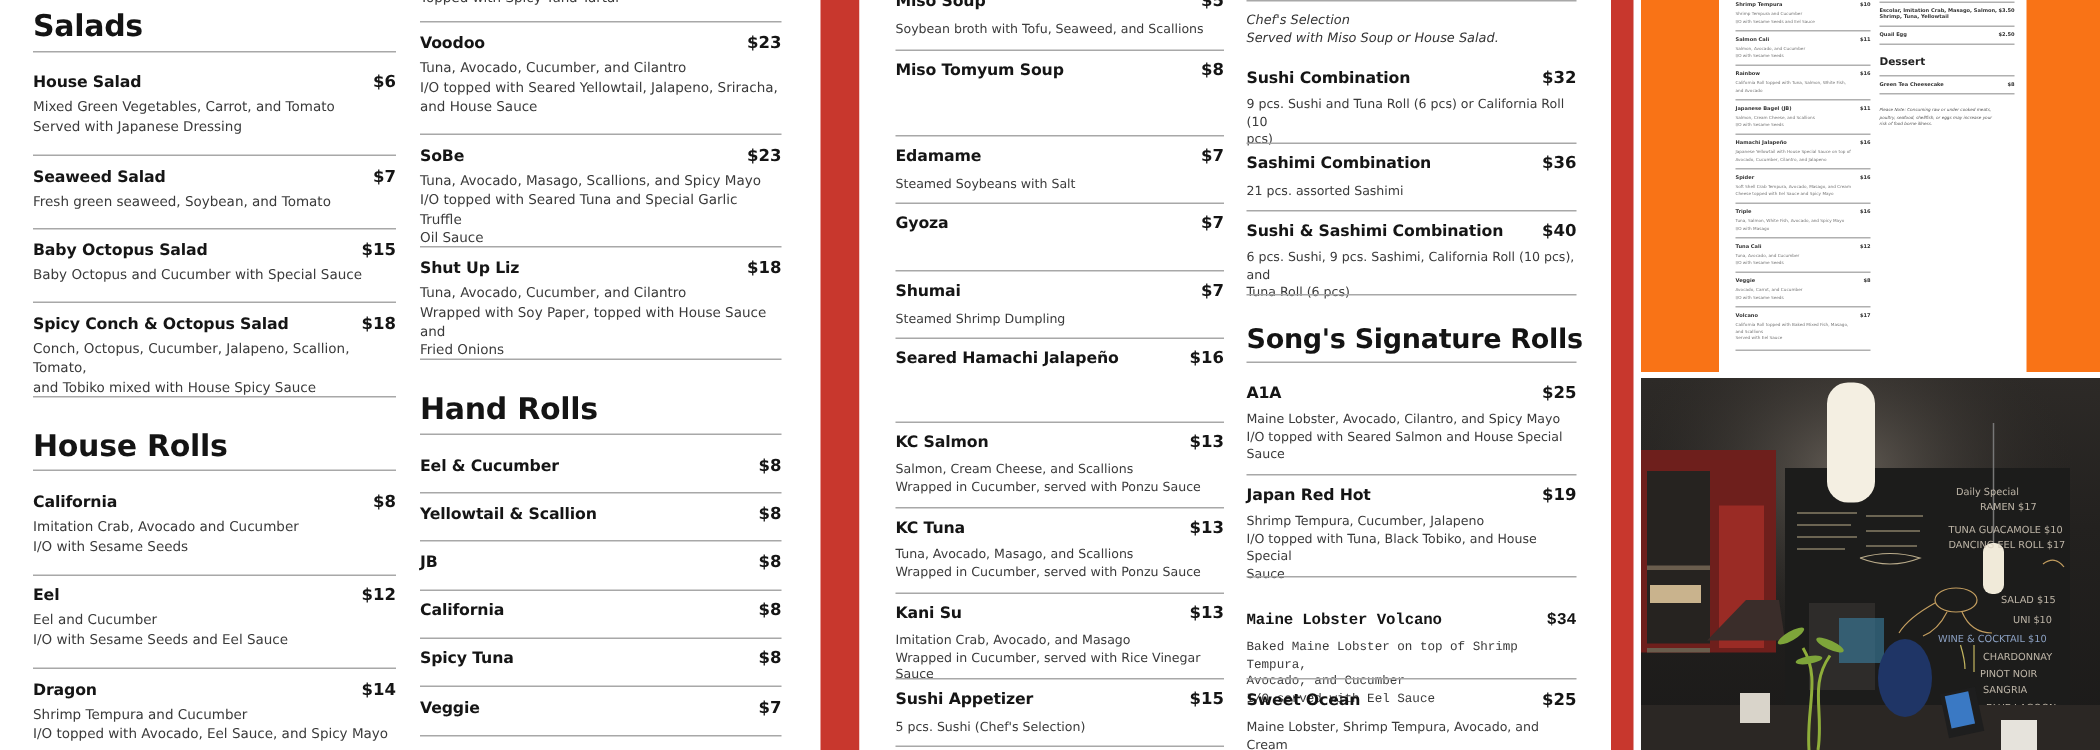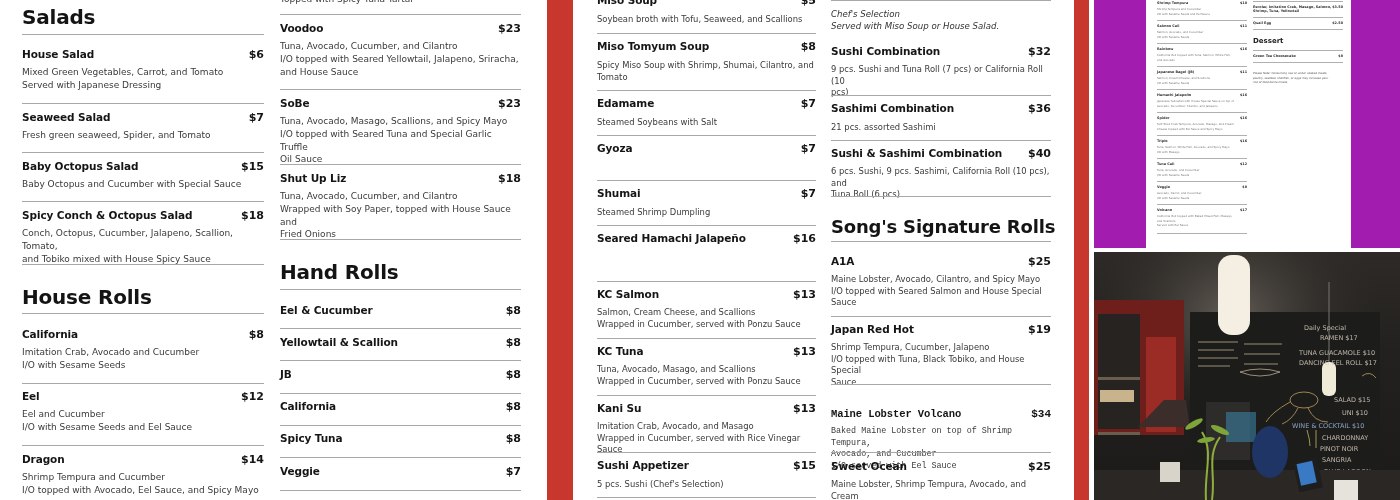--- a/index.html
+++ b/index.html
@@ -14,21 +14,21 @@
   .h1 { font-size: 20px; line-height: 24px; }
   .rule { border-top: 1.5px solid #a8a8a8; }
   .item { position: relative; }
   .item-head { display: flex; justify-content: space-between; align-items: baseline; }
   .item-name { font-weight: bold; font-size: 10.5px; color: #151515; letter-spacing: -0.1px; }
   .item-price { font-weight: bold; font-size: 11px; color: #151515; }
   .item-desc { font-size: 9px; line-height: 12.8px; color: #3a3a3a; white-space: pre-line; }
   .note { font-style: italic; font-size: 8.6px; line-height: 12px; color: #333; white-space: pre-line; }
 
   
-  .thumb { position: absolute; left: 1094px; top: 0; width: 306px; height: 248px; background: #a21caf; overflow: hidden; }
+  .thumb { position: absolute; left: 1094px; top: 0; width: 306px; height: 248px; background: #f97316; overflow: hidden; }
   .thumb-page { position: absolute; left: 52px; top: 0; width: 205px; height: 248px; background: #fff; }
   .t-name { position: absolute; font-size: 3.4px; font-weight: bold; color: #333; }
   .t-price { position: absolute; font-size: 3.4px; font-weight: bold; color: #333; }
   .t-desc { position: absolute; font-size: 2.8px; line-height: 4.6px; color: #777; white-space: pre-line; }
   .t-rule { position: absolute; height: 0; border-top: 0.6px solid #b0b0b0; }
   .t-title { position: absolute; font-size: 7px; font-weight: bold; color: #222; }
 
   
   .photo { position: absolute; left: 1094px; top: 252px; width: 306px; height: 248px; overflow: hidden;
            background: linear-gradient(180deg, #2d2a27 0%, #23211f 40%, #1b1a19 100%); }
@@ -49,21 +49,21 @@
       <div class="item-desc" style="margin-top:5px;">Mixed Green Vegetables, Carrot, and Tomato
 Served with Japanese Dressing</div>
     </div>
     <div class="rule" style="position:absolute;top:103px;width:242px;"></div>
 
     <div class="item" style="position:absolute;top:111px;width:242px;">
       <div class="item-head">
           <span class="item-name">Seaweed Salad</span>
           <span class="item-price">$7</span>
         </div>
-      <div class="item-desc" style="margin-top:5px;">Fresh green seaweed, Spider, and Tomato</div>
+      <div class="item-desc" style="margin-top:5px;">Fresh green seaweed, Soybean, and Tomato</div>
     </div>
     <div class="rule" style="position:absolute;top:152px;width:242px;"></div>
 
     <div class="item" style="position:absolute;top:160px;width:242px;">
       <div class="item-head">
           <span class="item-name">Baby Octopus Salad</span>
           <span class="item-price">$15</span>
         </div>
       <div class="item-desc" style="margin-top:5px;">Baby Octopus and Cucumber with Special Sauce</div>
     </div>
@@ -210,22 +210,20 @@
         </div>
       <div class="item-desc" style="margin-top:6px;font-size:8.4px;">Soybean broth with Tofu, Seaweed, and Scallions</div>
     </div>
     <div class="rule" style="position:absolute;top:33px;width:219px;"></div>
 
     <div class="item" style="position:absolute;top:40px;width:219px;">
       <div class="item-head">
           <span class="item-name">Miso Tomyum Soup</span>
           <span class="item-price">$8</span>
         </div>
-      <div class="item-desc" style="margin-top:6px;font-size:8.4px;line-height:12px;">Spicy Miso Soup with Shrimp, Shumai, Cilantro, and
-Tomato</div>
     </div>
     <div class="rule" style="position:absolute;top:90px;width:219px;"></div>
 
     <div class="item" style="position:absolute;top:97px;width:219px;">
       <div class="item-head">
           <span class="item-name">Edamame</span>
           <span class="item-price">$7</span>
         </div>
       <div class="item-desc" style="margin-top:6px;font-size:8.4px;">Steamed Soybeans with Salt</div>
     </div>
@@ -301,21 +299,21 @@
   <div class="col" style="left:8px;width:220px;top:0;">
     <div class="rule" style="position:absolute;top:0px;width:220px;"></div>
     <div class="note" style="position:absolute;top:8px;">Chef's Selection
 Served with Miso Soup or House Salad.</div>
 
     <div class="item" style="position:absolute;top:45px;width:220px;">
       <div class="item-head">
           <span class="item-name">Sushi Combination</span>
           <span class="item-price">$32</span>
         </div>
-      <div class="item-desc" style="margin-top:6px;font-size:8.4px;line-height:11.5px;">9 pcs. Sushi and Tuna Roll (7 pcs) or California Roll (10
+      <div class="item-desc" style="margin-top:6px;font-size:8.4px;line-height:11.5px;">9 pcs. Sushi and Tuna Roll (6 pcs) or California Roll (10
 pcs)</div>
     </div>
     <div class="rule" style="position:absolute;top:95px;width:220px;"></div>
 
     <div class="item" style="position:absolute;top:102px;width:220px;">
       <div class="item-head">
           <span class="item-name">Sashimi Combination</span>
           <span class="item-price">$36</span>
         </div>
       <div class="item-desc" style="margin-top:6px;font-size:8.4px;">21 pcs. assorted Sashimi</div>

